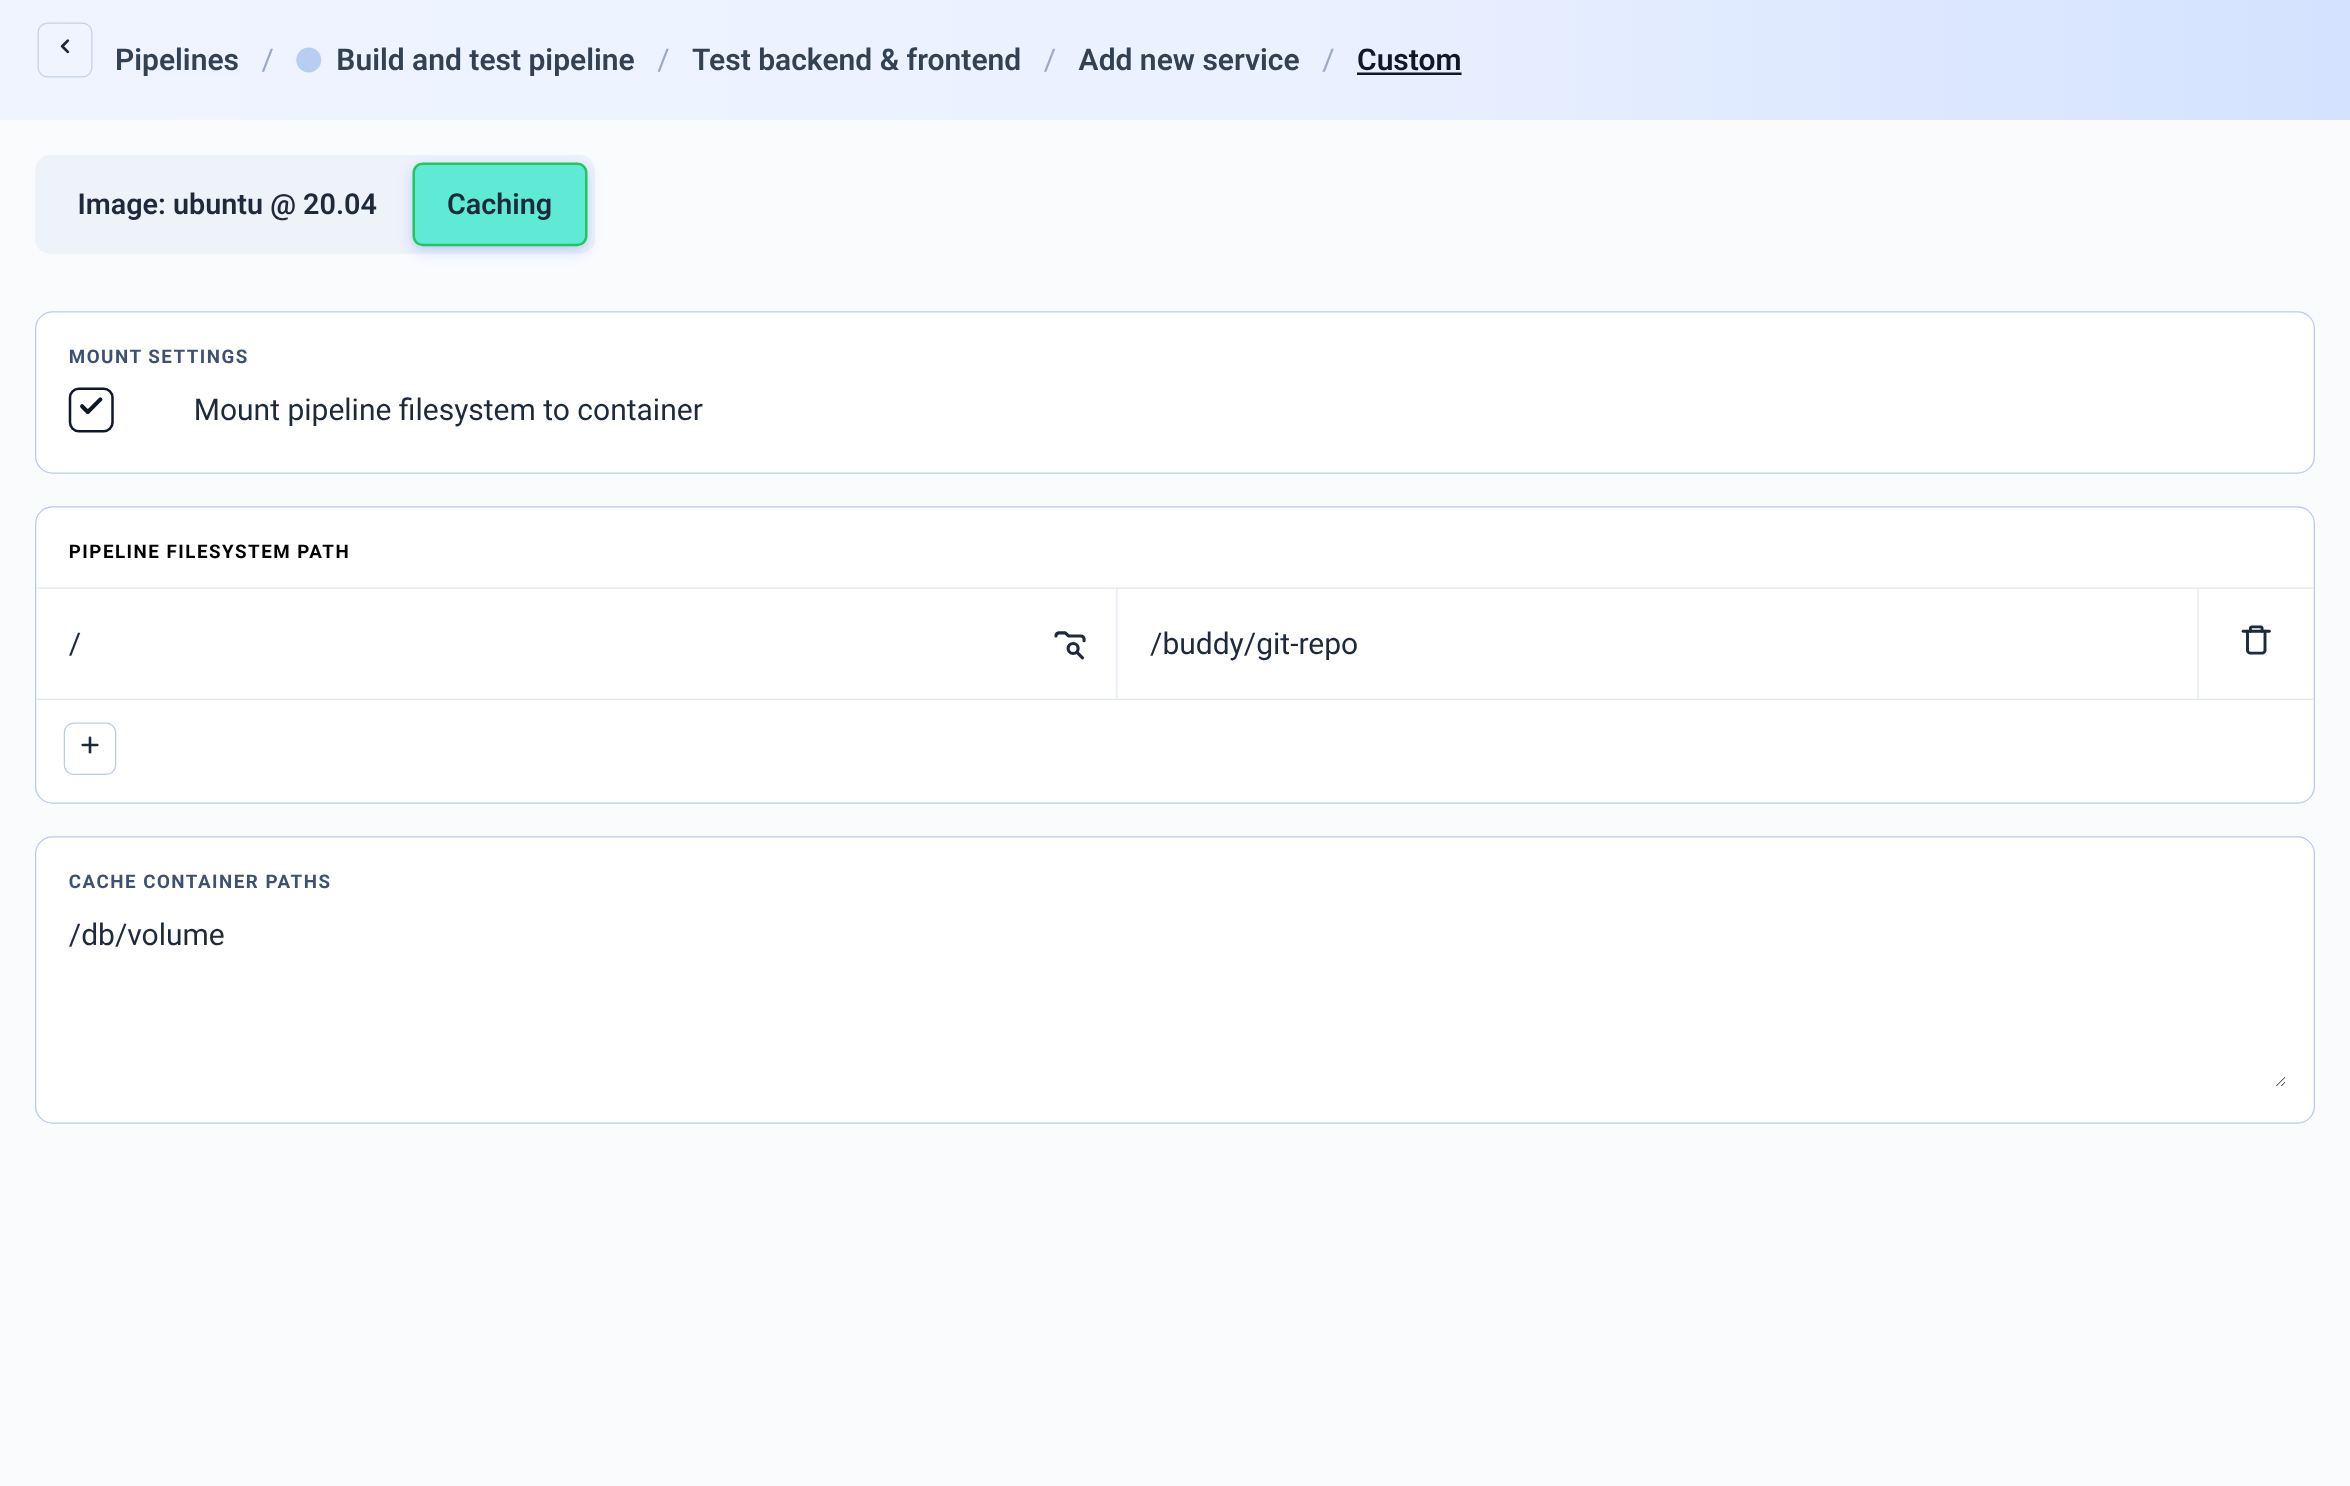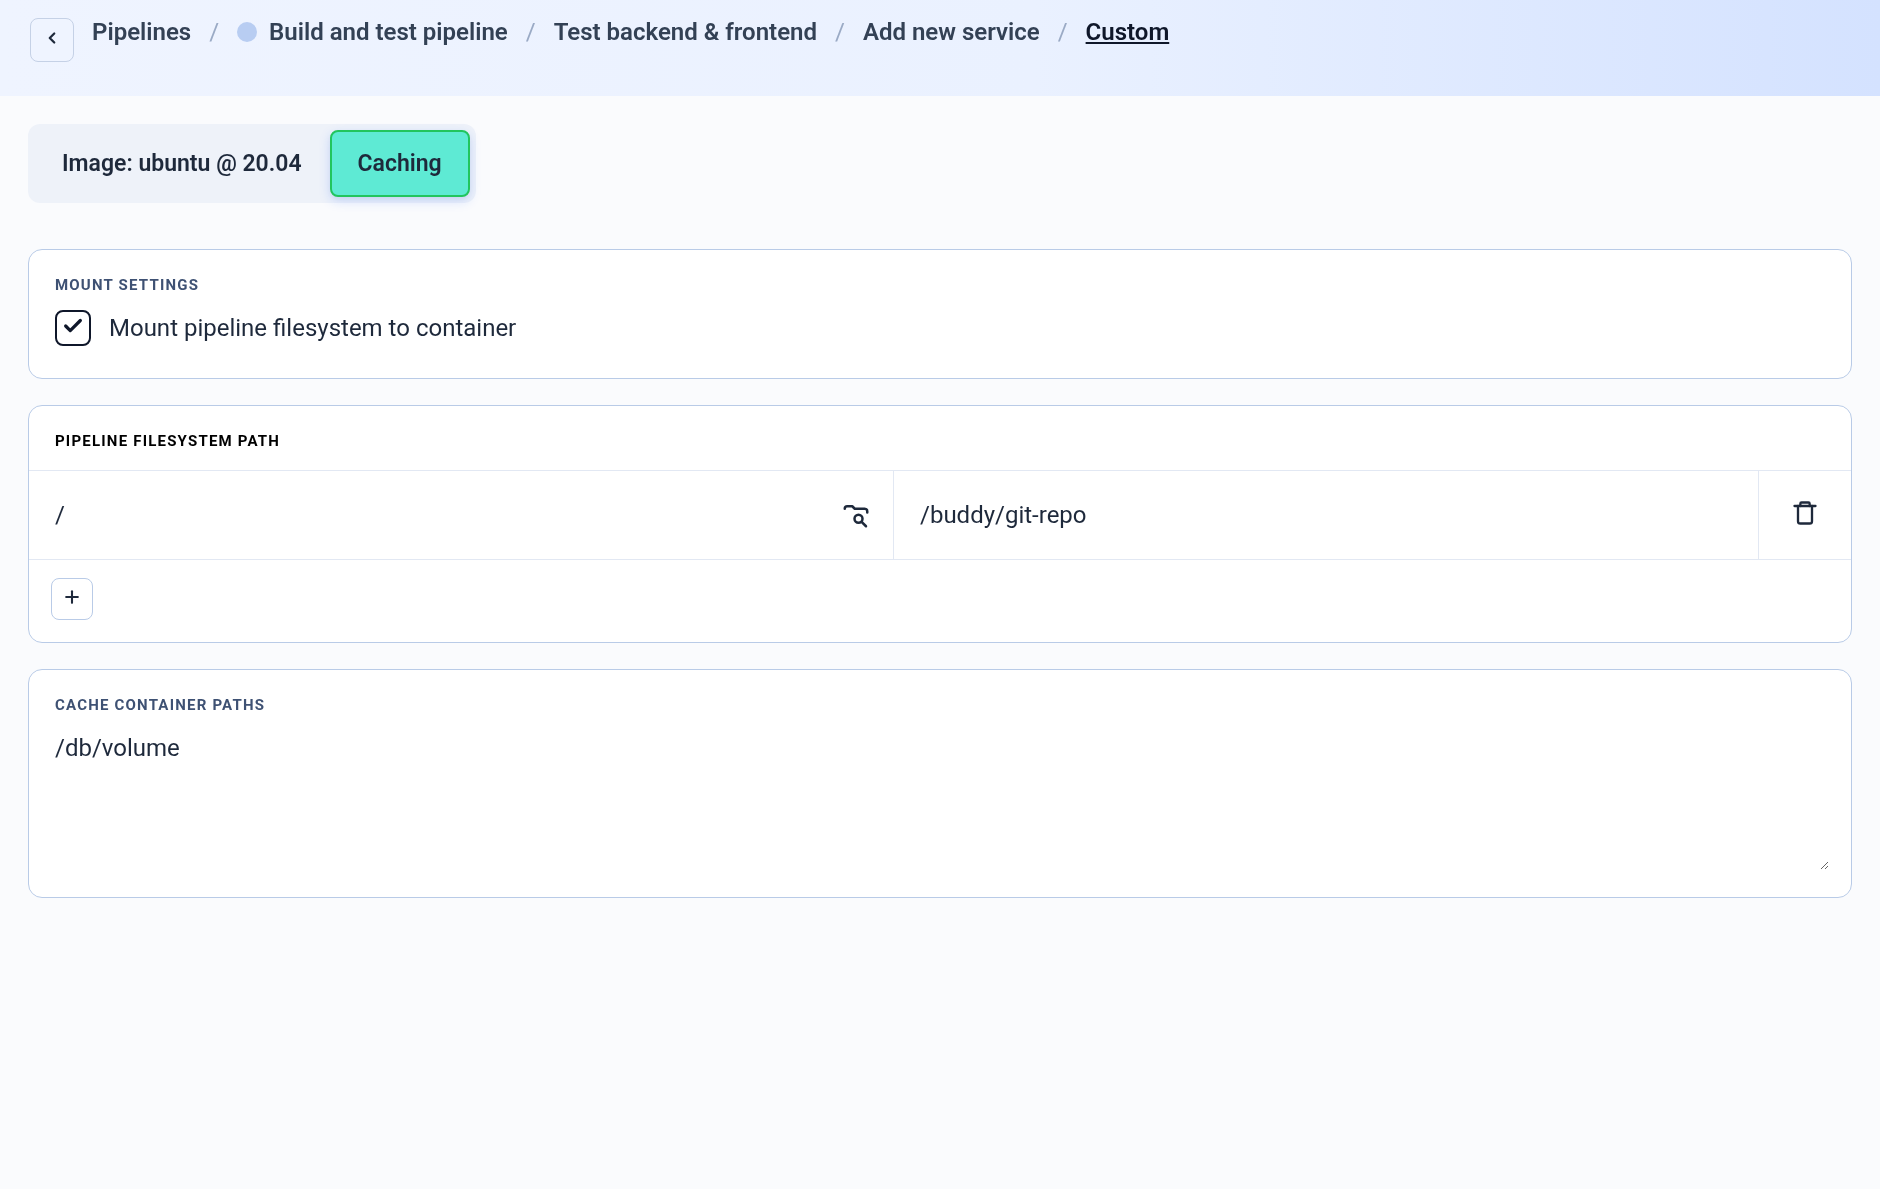--- a/index.html
+++ b/index.html
@@ -8,21 +8,21 @@
       background: #fafbfd;
       color: #1e293b;
       font-size: 22px;
     }
 
     
     .topbar {
       background: linear-gradient(90deg, #eff4ff 0%, #eaf1ff 55%, #d4e2ff 100%);
       padding: 18px 30px 34px 30px;
       display: flex;
-      align-items: flex-start;
+      align-items: flex-end;
       gap: 18px;
     }
     .back-btn {
       width: 44px;
       height: 44px;
       display: flex;
       align-items: center;
       justify-content: center;
       background: #eff4ff;
       border: 1px solid #c5d1e6;
@@ -108,21 +108,21 @@
       width: 36px;
       height: 36px;
       border: 2.5px solid #0f172a;
       border-radius: 8px;
       display: flex;
       align-items: center;
       justify-content: center;
       background: #fff;
     }
     .checkbox svg { stroke: #0f172a; }
-    .checkbox-label { font-size: 24px; color: #1e293b; }
+    .checkbox-label { font-size: 24px; color: #1e293b; margin-left: 46px; }
 
     
     .path-card .headers {
       display: grid;
       grid-template-columns: 1fr 1fr;
       padding: 26px 26px 20px 26px;
     }
     .col-label {
       font-size: 15px;
       font-weight: 700;

